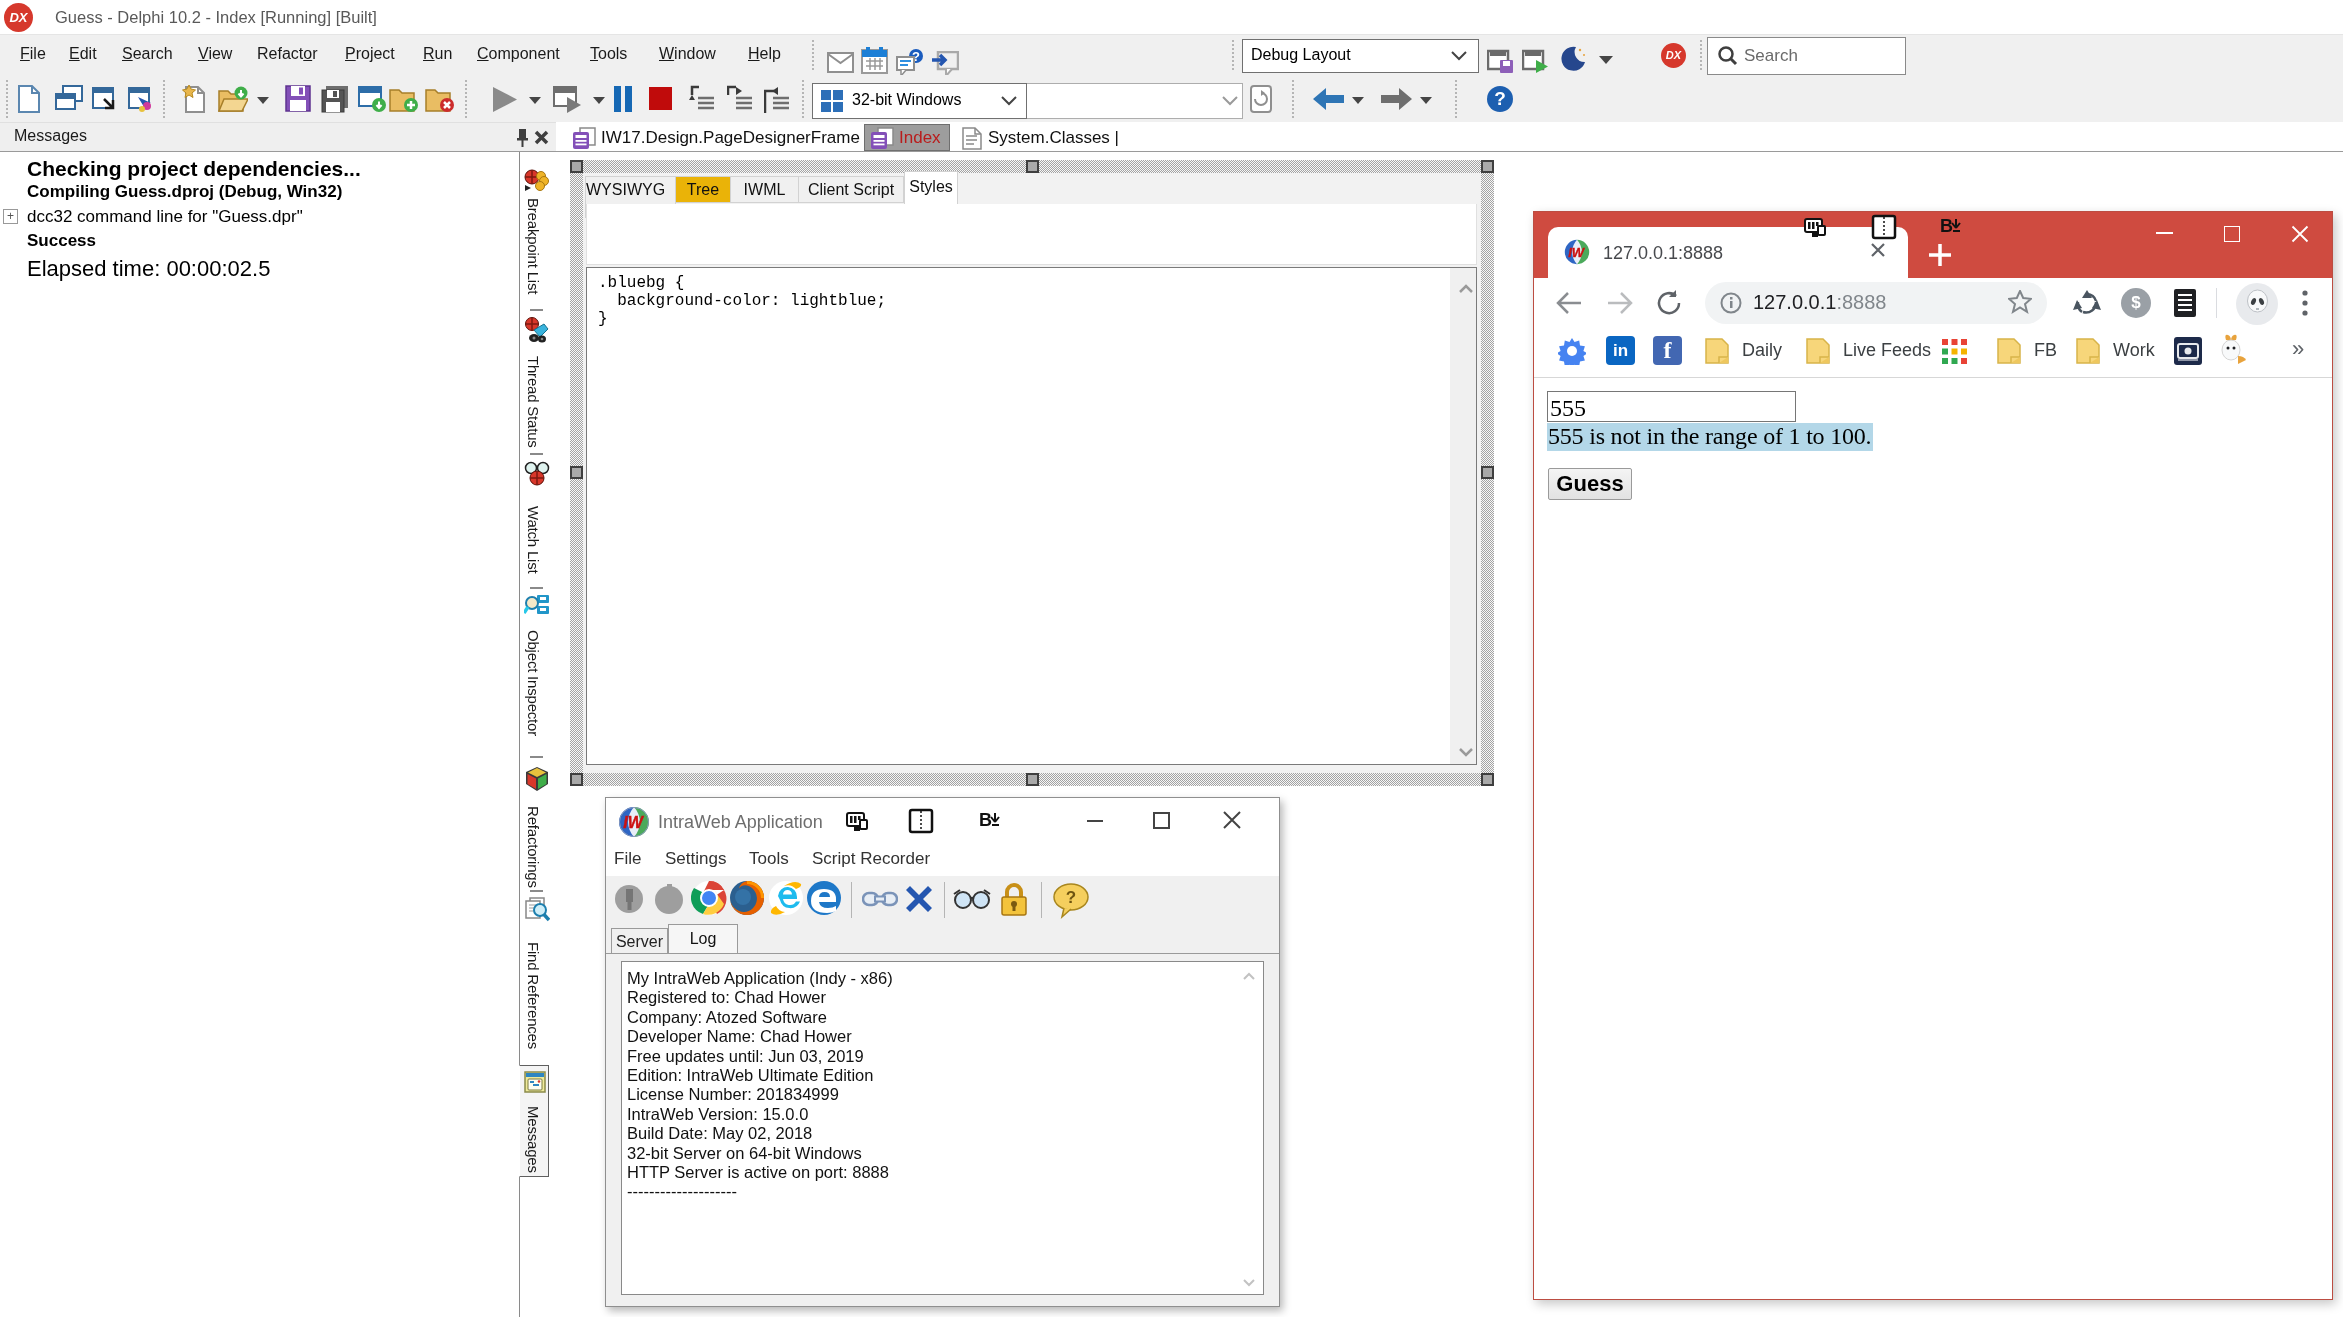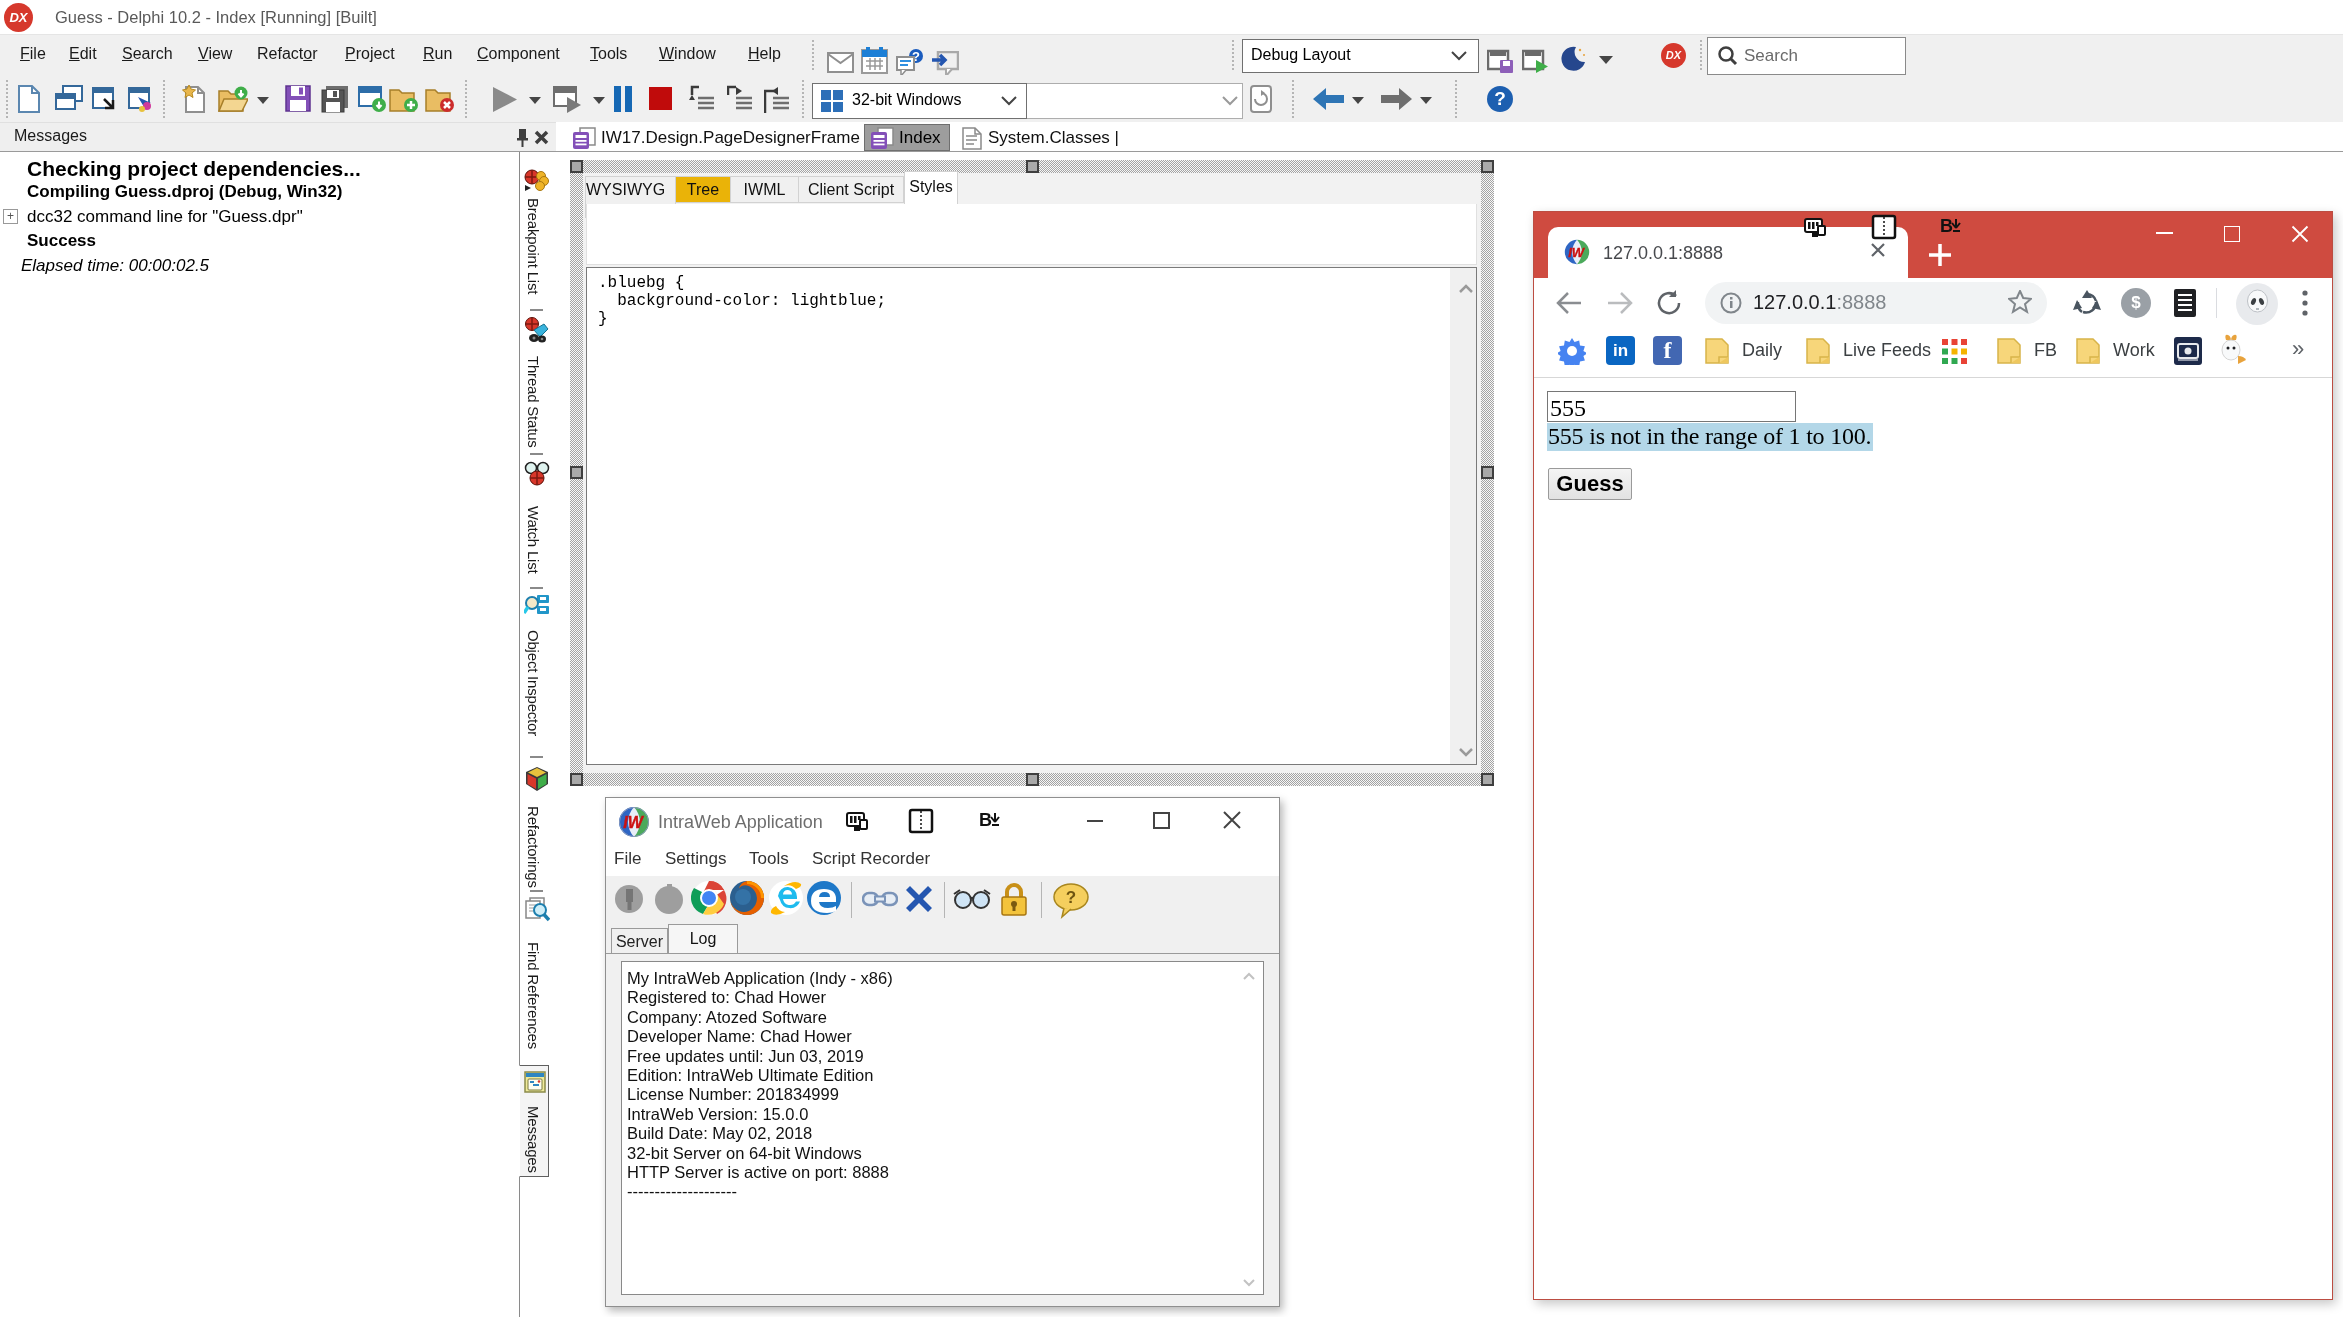--- a/index.html
+++ b/index.html
@@ -255,35 +255,35 @@
     </svg>
 <div class="abs" style="left:601px;top:128px;font-size:17px;color:#111;">IW17.Design.PageDesignerFrame</div>
 <div class="abs" style="left:864px;top:124px;width:86px;height:27px;background:#9d9d9d;border:1px solid #6f6f6f;"></div>
 <svg class="icon" style="left:870px;top:127px;" width="24" height="23" viewBox="0 0 24 23">
       <rect x="8" y="1" width="15" height="17" fill="#fff" stroke="#8a8a8a" stroke-width="1.5"></rect>
       <rect x="1" y="5" width="16" height="17" rx="2" fill="#8350b8"></rect>
       <rect x="3.5" y="8" width="11" height="3" fill="#fff"></rect>
       <rect x="3.5" y="13" width="11" height="1.8" fill="#fff"></rect>
       <rect x="3.5" y="16.5" width="11" height="1.8" fill="#fff"></rect>
     </svg>
-<div class="abs" style="left:899px;top:128px;font-size:17px;color:#000000;">Index</div>
+<div class="abs" style="left:899px;top:128px;font-size:17px;color:#b91c1c;">Index</div>
 <svg class="icon" style="left:962px;top:127px;" width="20" height="23" viewBox="0 0 20 23">
       <path d="M1 1 h12 l6 6 v15 h-18 z" fill="#fff" stroke="#8a8a8a" stroke-width="1.5"></path>
       <path d="M13 1 v6 h6" fill="none" stroke="#8a8a8a" stroke-width="1.5"></path>
       <path d="M4 9 h11 M4 13 h11 M4 17 h8" stroke="#8a8a8a" stroke-width="1.5"></path>
     </svg>
 <div class="abs" style="left:988px;top:128px;font-size:17px;color:#111;">System.Classes&nbsp;|</div>
 
 <div class="abs" style="left:0;top:152px;width:519px;height:1165px;background:#fff;"></div>
 <div class="abs" style="left:27px;top:157px;font-size:21px;font-weight:bold;">Checking project dependencies...</div>
 <div class="abs" style="left:27px;top:182px;font-size:17px;font-weight:bold;">Compiling Guess.dproj (Debug, Win32)</div>
 <div class="abs" style="left:3px;top:209px;width:15px;height:15px;border:1px solid #999;background:#fff;color:#555;font-size:12px;line-height:13px;text-align:center;">+</div>
 <div class="abs" style="left:27px;top:207px;font-size:17px;">dcc32 command line for "Guess.dpr"</div>
 <div class="abs" style="left:27px;top:231px;font-size:17px;font-weight:bold;text-align:center;">Success</div>
-<div class="abs" style="left:21px;top:256px;font-size:17px;font-style:italic;">Elapsed time: 00:00:02.5</div>
+<div class="abs" style="left:27px;top:256px;font-size:22px;">Elapsed time: 00:00:02.5</div>
 
 <div class="abs" style="left:519px;top:152px;width:1px;height:1165px;background:#8a8a8a;"></div>
 <style>
 .vtext { position:absolute; left:525px; writing-mode:vertical-rl; font-size:15px; letter-spacing:-0.2px; color:#1a1a1a; white-space:nowrap; }
 .vdash { position:absolute; left:530px; width:13px; height:1.5px; background:#8a8a8a; }
 </style>
 <svg class="icon" style="left:523px;top:168px;" width="26" height="24" viewBox="0 0 26 24">
       <circle cx="9" cy="9" r="7" fill="#d8372a" stroke="#5a1008" stroke-width="1"></circle>
       <path d="M9 2 v14 M2 9 h14" stroke="#7e1a10" stroke-width="1.5"></path>
       <circle cx="18" cy="8" r="4.5" fill="#efb428" stroke="#a87710" stroke-width="1"></circle>

